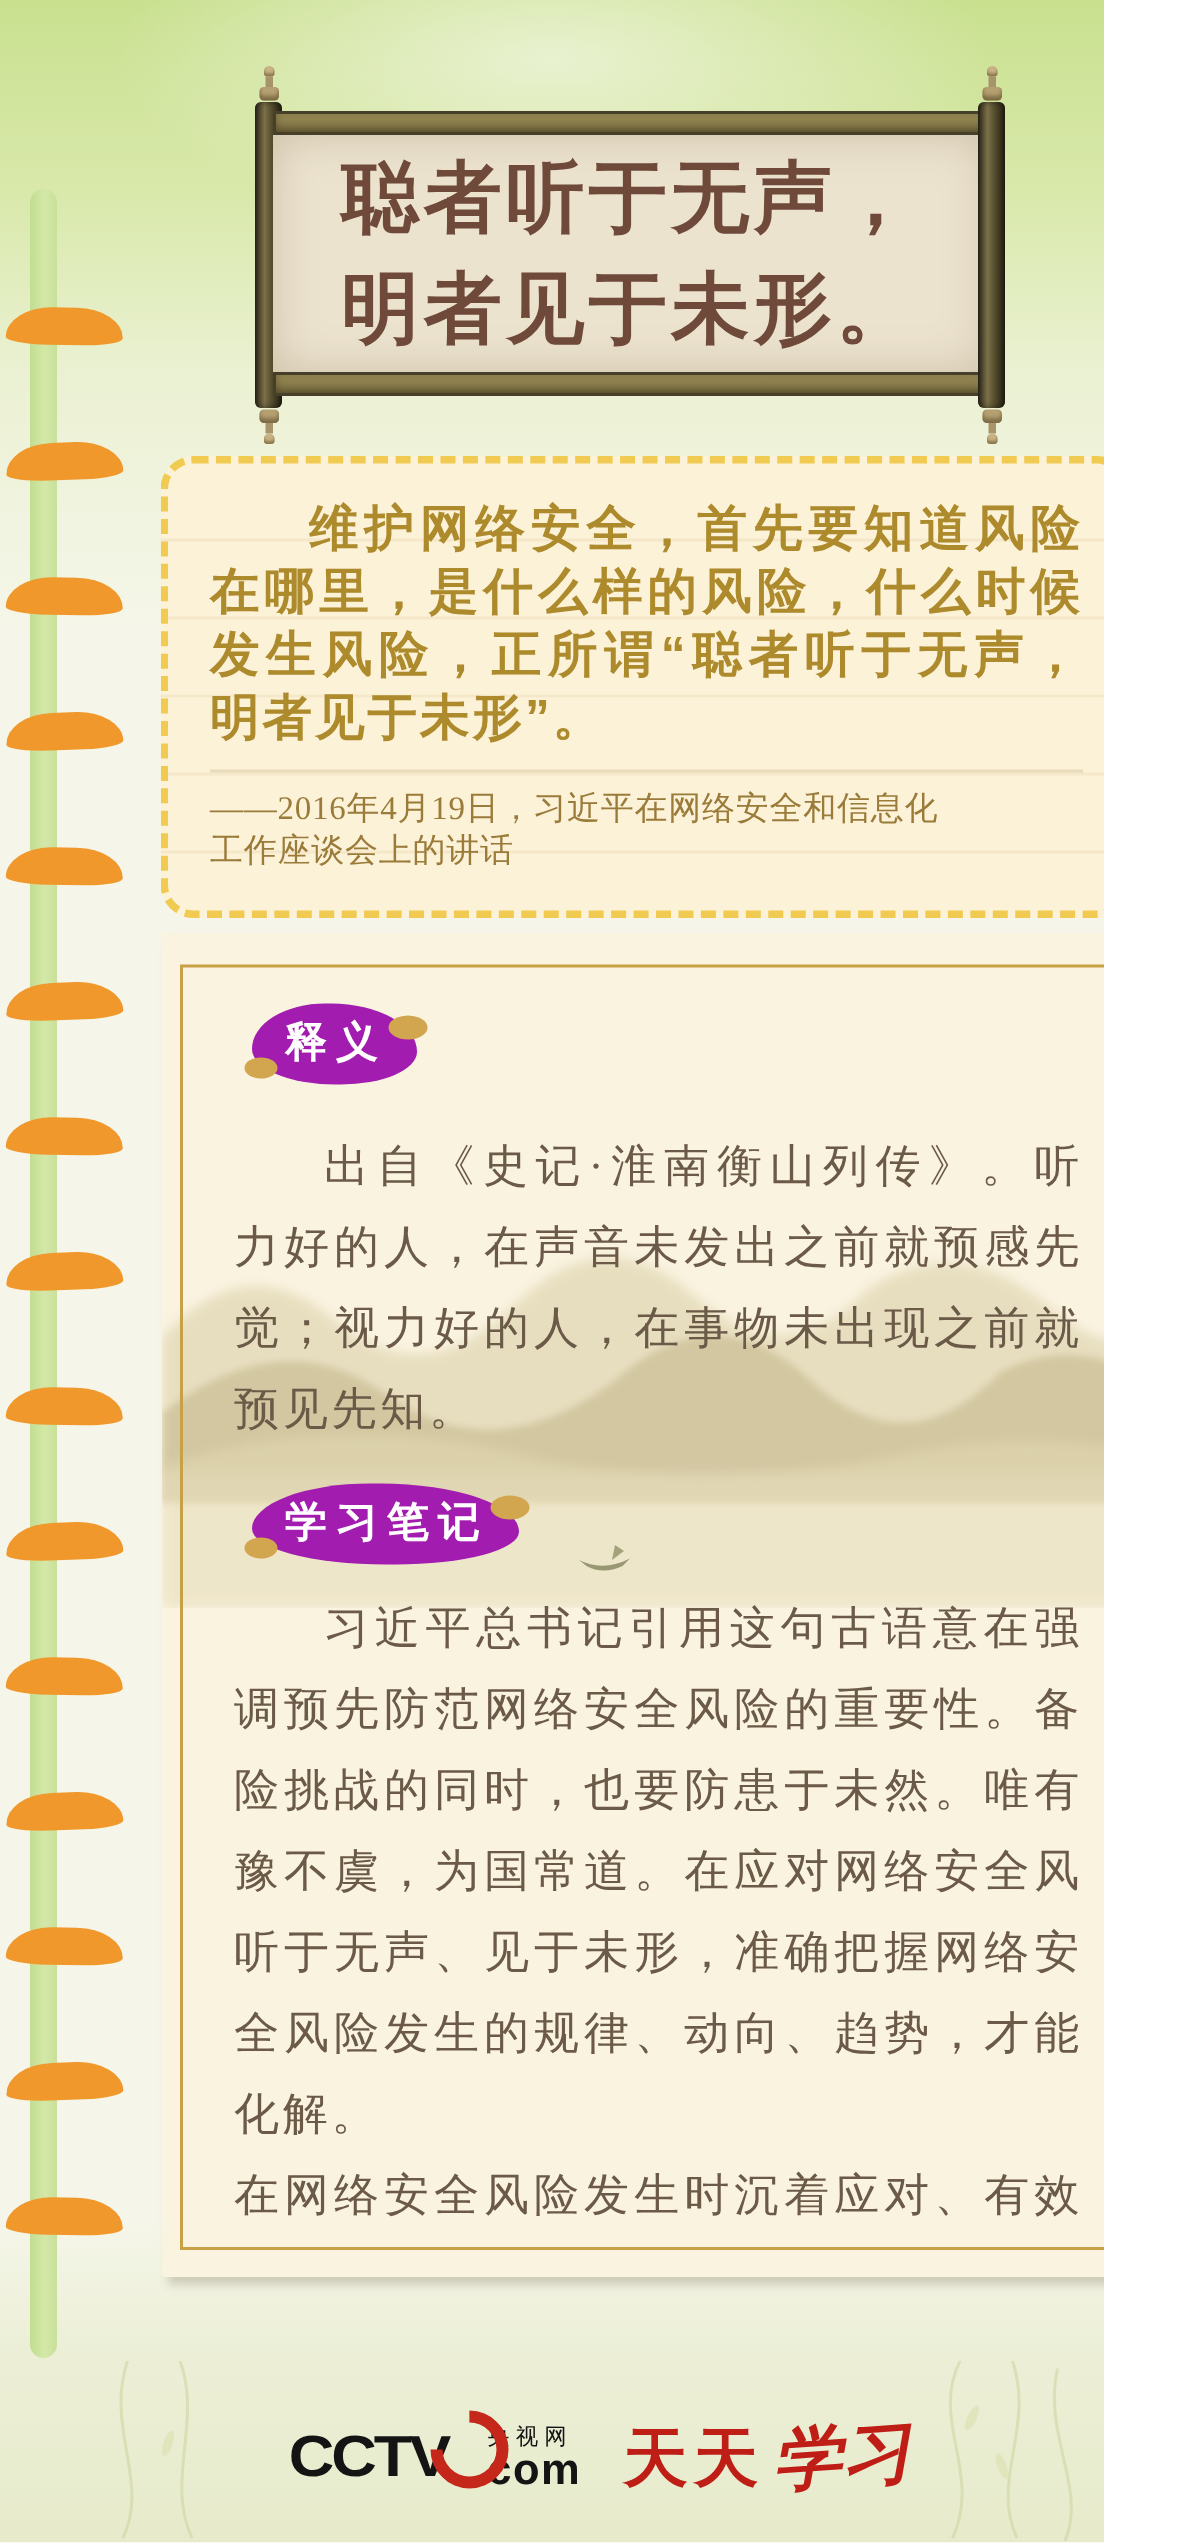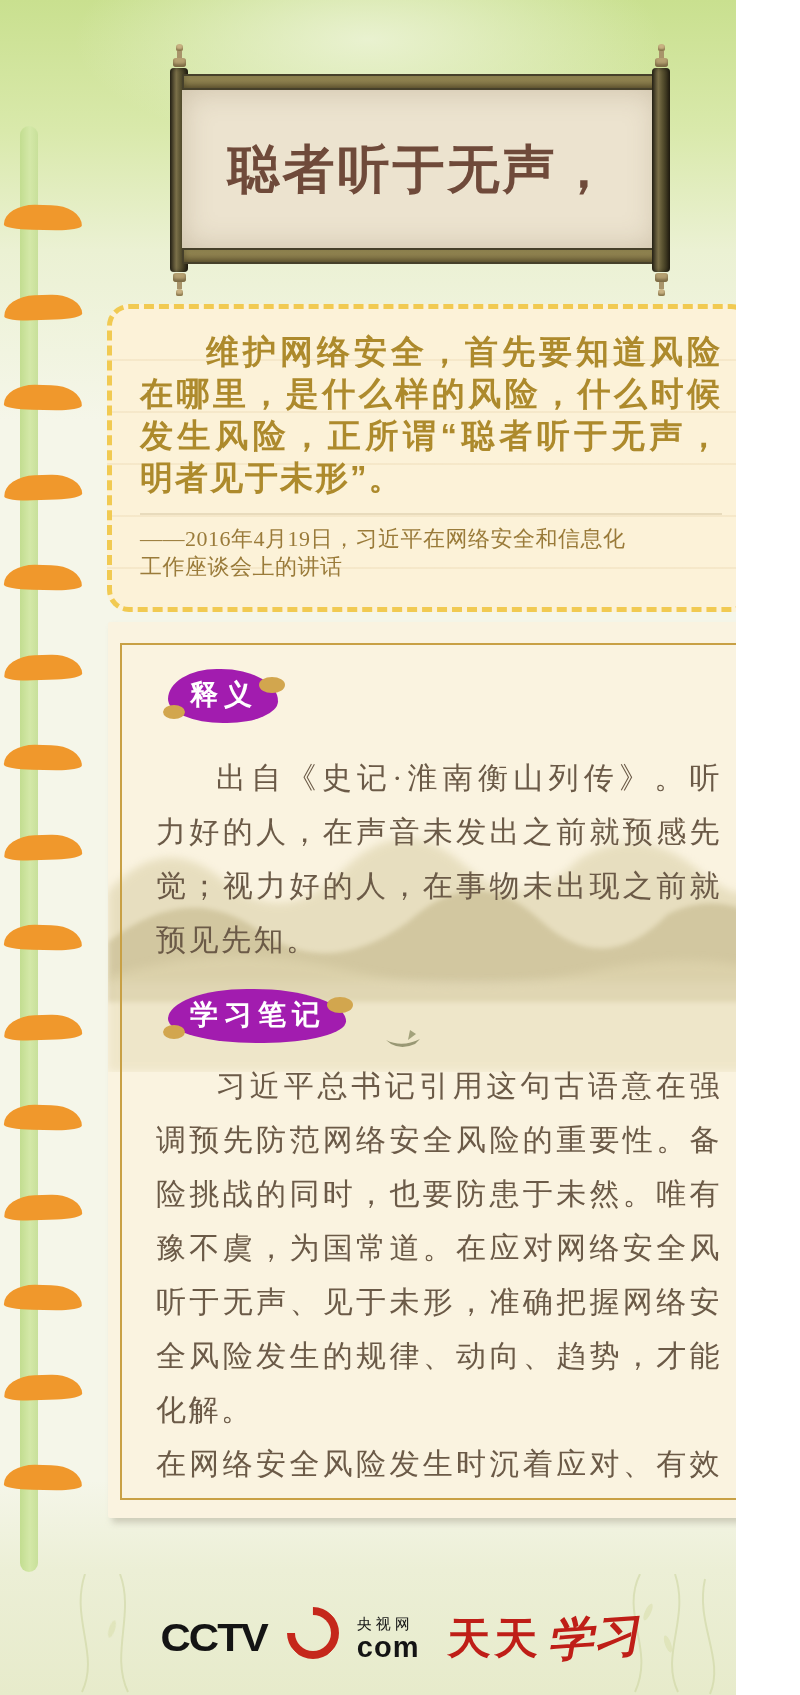--- a/index.html
+++ b/index.html
@@ -129,21 +129,21 @@
   .b-line.end { text-align-last:left; }
   .badge.second-badge { margin-top:22px;text-align:center; }
 
   
   .footer { position:absolute; left:0; top:1574px; width:800px; height:121px; z-index:1; }
   .footer-deco { position:absolute; inset:0; }
   .logo-row {
     position:relative; height:100%; display:flex; align-items:center; justify-content:center;
     gap:16px; padding-top:6px;
   }
-  .cctv-group { display:flex; align-items:center;gap:32px; }
+  .cctv-group { display:flex; align-items:center; }
   .cctv-word {
     font-size:42px; font-weight:900; color:#141414; letter-spacing:-2px;
     transform:scaleY(.92); font-family:"Liberation Sans", sans-serif;
   }
   .swoosh {
     width:52px; height:52px; border:8px solid #c5271b; border-radius:50%;
     border-left-color:transparent; transform:rotate(45deg);
     margin:0 -16px 10px -12px; position:relative; z-index:1;
   }
   .cctv-stack { display:flex; flex-direction:column; align-items:flex-start; margin-left:2px; }
@@ -192,20 +192,21 @@
       <div class="cap bottom">
           <div class="k1"></div>
           <div class="k2"></div>
           <div class="k3"></div>
         </div>
     </div>
     <div class="scroll-face">
       <div class="scroll-bar"></div>
       <div class="parchment">
         <span class="scroll-line">聪者听于无声，</span>
+        <span class="scroll-line">明者见于未形。</span>
       </div>
       <div class="scroll-bar"></div>
     </div>
     <div class="roller right">
       <div class="cap top">
           <div class="k1"></div>
           <div class="k2"></div>
           <div class="k3"></div>
         </div>
       <div class="shaft"></div>

